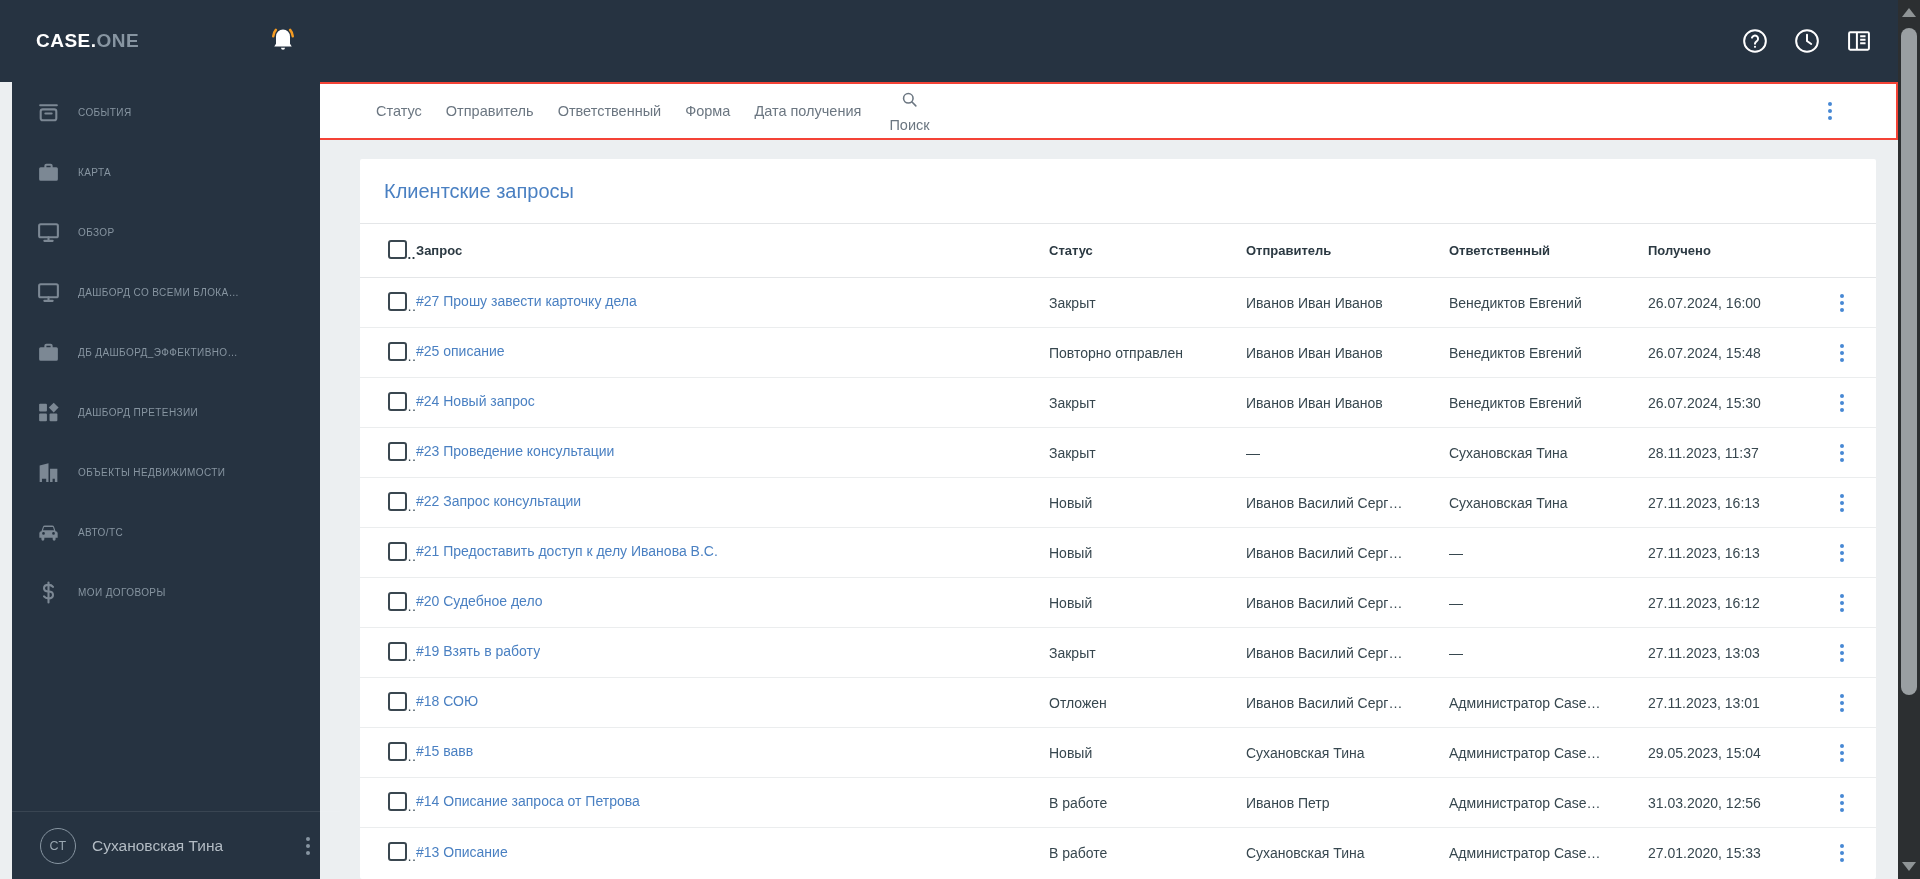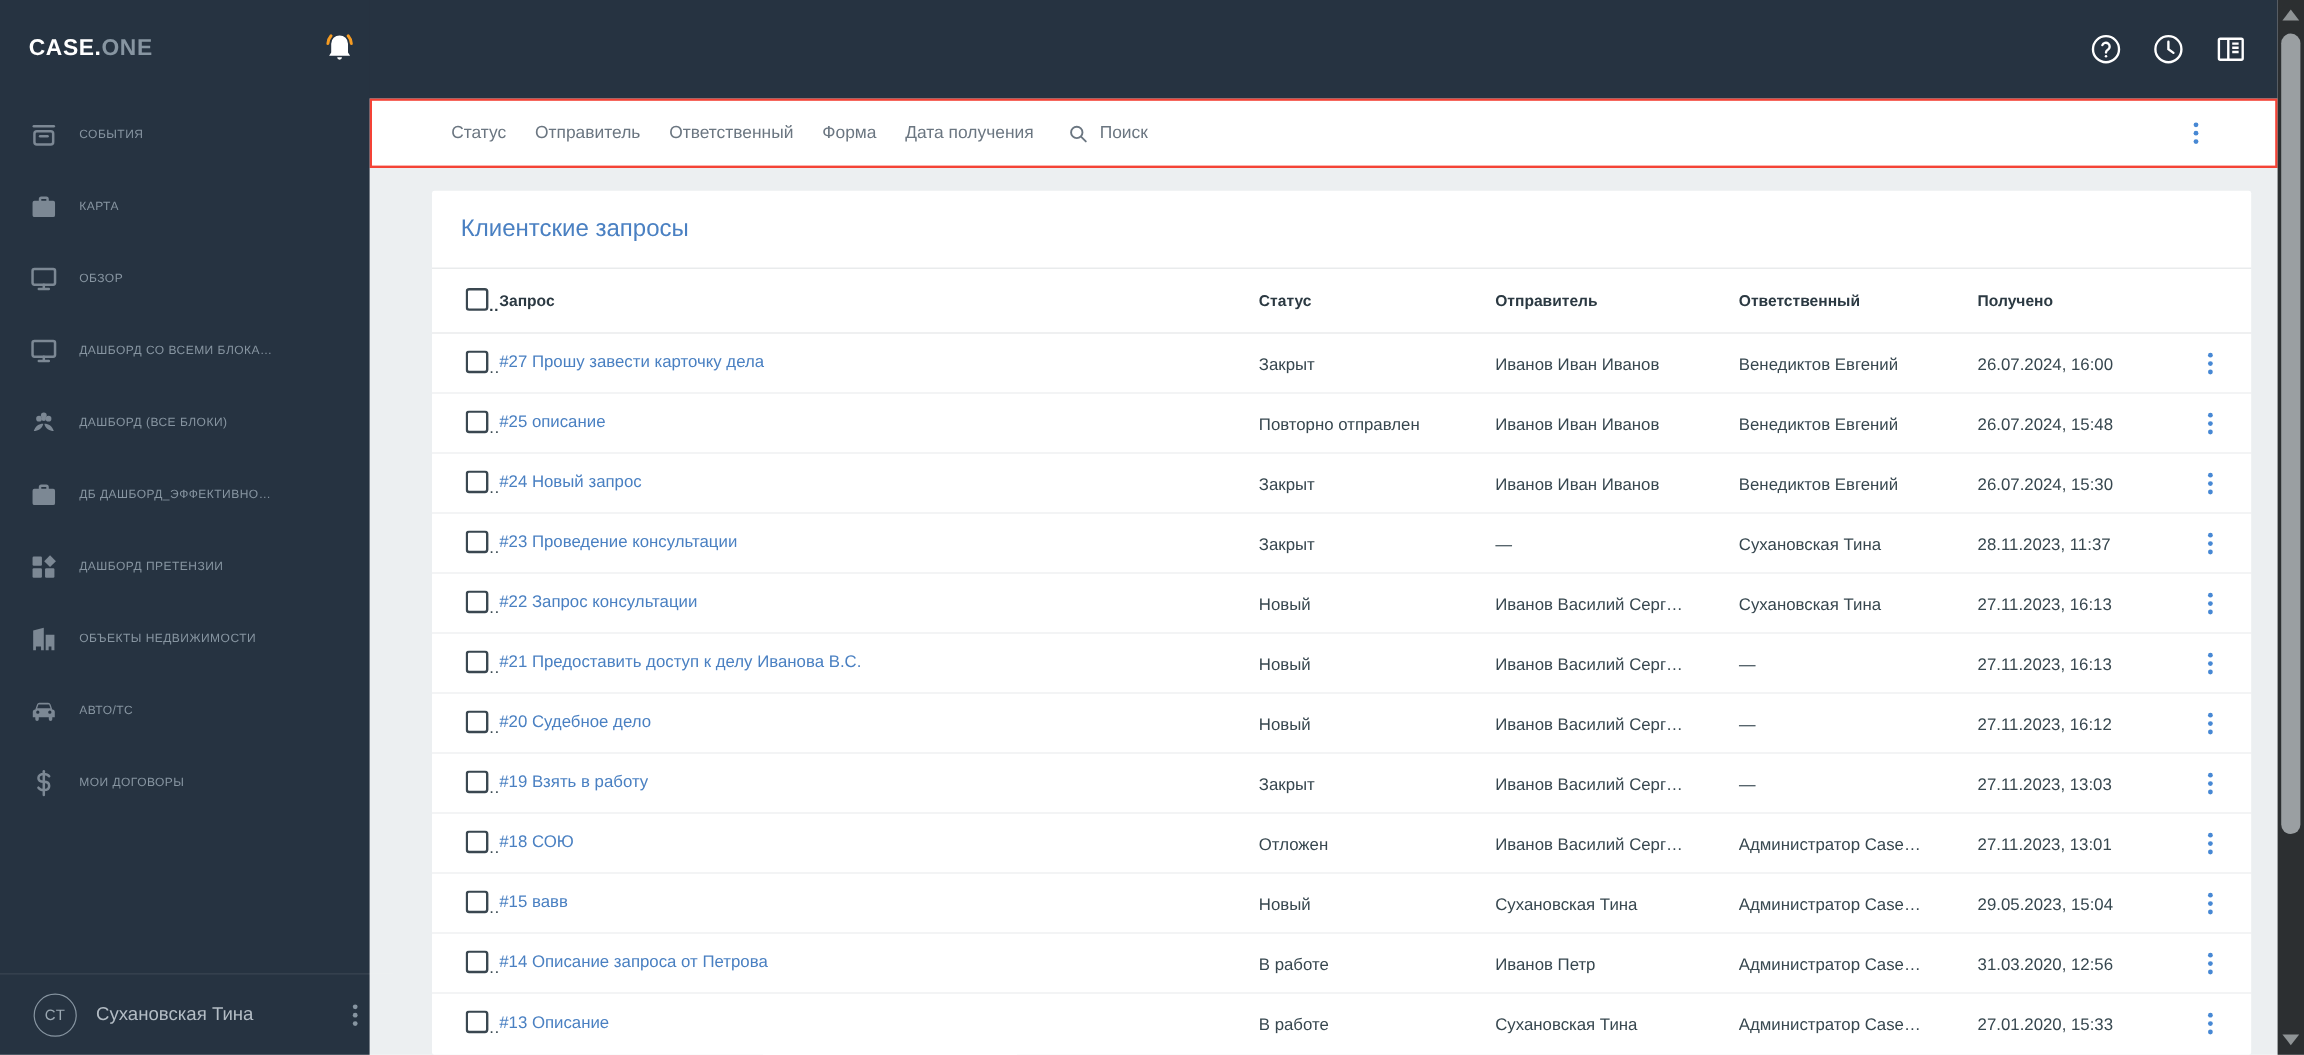--- a/index.html
+++ b/index.html
@@ -9,21 +9,21 @@
     background: #eceff1;
     font-family: "Liberation Sans", sans-serif;
     color: #37474f;
   }
   
   .topbar {
     position: absolute; left:0; top:0; width:1898px; height:82px;
     background:#263341; z-index:3;
   }
   .sidebar {
-    position:absolute; left:0; top:0; width:308px; height:879px;
+    position:absolute; left:12px; top:0; width:308px; height:879px;
     background:#263341; z-index:4;
   }
   .logo { position:absolute; left:24px; top:0; height:82px; display:flex; align-items:center;
           font-size:19px; font-weight:bold; letter-spacing:.5px; }
   .logo .p1 { color:#ffffff; }
   .logo .p2 { color:#8795a1; }
   .menu { position:absolute; top:82px; left:0; right:0; }
   .menu-item { height:60px; display:flex; align-items:center; padding-left:24px; cursor:pointer; }
   .menu-item .mi-icon { width:26px; height:26px; color:#7c8894; flex:0 0 26px; display:flex; align-items:center; }
   .menu-item .mi-icon svg { width:25px; height:25px; }
@@ -63,21 +63,21 @@
   .topbar-icons .tb-icon { width:28px; height:28px; cursor:pointer; }
   .topbar-icons svg { width:28px; height:28px; }
 
   
   .filterbar {
     position:absolute; left:308px; top:82px; width:1590px; height:58px;
     background:#ffffff; border:2px solid #f44336;
     display:flex; align-items:center; padding-left:66px; gap:24px; z-index:2;
   }
   .filter-item { font-size:14.5px; color:#6b7681; cursor:pointer; white-space:nowrap; }
-  .search-box { display:flex; align-items:center; gap:8px; margin-left:4px; cursor:pointer; }
+  .search-box { display:flex; align-items:center; gap:8px; margin-left:4px; cursor:pointer;flex-direction:column; }
   .search-box svg { width:19px; height:19px; }
   .search-label { font-size:14.5px; color:#6b7681; }
   .filterbar .dots-btn { margin-left:auto; margin-right:52px; }
 
   
   .card {
     position:absolute; left:360px; top:159px; width:1516px; height:720px;
     background:#ffffff; border-radius:2px; z-index:1;
   }
   .section-title {
@@ -189,32 +189,20 @@
   <div class="menu-item">
     <span class="mi-icon">
           <svg viewBox="0 0 24 24" fill="none" stroke="currentColor" stroke-width="2" stroke-linecap="round">
             <rect x="3" y="4" width="18" height="12.5" rx="1.5"></rect>
             <path d="M12 16.5v3.5M8 20h8"></path>
           </svg>
         </span>
     <span class="mi-label">ДАШБОРД СО ВСЕМИ БЛОКА…</span>
   </div>
 
-  <div class="menu-item">
-    <span class="mi-icon">
-          <svg viewBox="0 0 24 24" fill="currentColor">
-            <circle cx="12" cy="5.8" r="2.3"></circle>
-            <circle cx="8.2" cy="8.5" r="2.3"></circle>
-            <circle cx="15.8" cy="8.5" r="2.3"></circle>
-            <circle cx="12" cy="8.6" r="1.8"></circle>
-            <path d="M11.6 12.6c-.9 3.8-4.2 5.8-7.6 5.8 1.4-3.8 3.8-5.8 7.6-5.8zm.8 0c.9 3.8 4.2 5.8 7.6 5.8-1.4-3.8-3.8-5.8-7.6-5.8z"></path>
-          </svg>
-        </span>
-    <span class="mi-label">ДАШБОРД (ВСЕ БЛОКИ)</span>
-  </div>
 
   <div class="menu-item">
     <span class="mi-icon">
           <svg viewBox="0 0 24 24" fill="currentColor">
             <path d="M10 3.5h4A2 2 0 0 1 16 5.5V7h3.5A1.5 1.5 0 0 1 21 8.5v10A1.5 1.5 0 0 1 19.5 20h-15A1.5 1.5 0 0 1 3 18.5v-10A1.5 1.5 0 0 1 4.5 7H8V5.5a2 2 0 0 1 2-2zm0 3.5h4V5.5h-4V7z"></path>
           </svg>
         </span>
     <span class="mi-label">ДБ ДАШБОРД_ЭФФЕКТИВНО…</span>
   </div>
 

